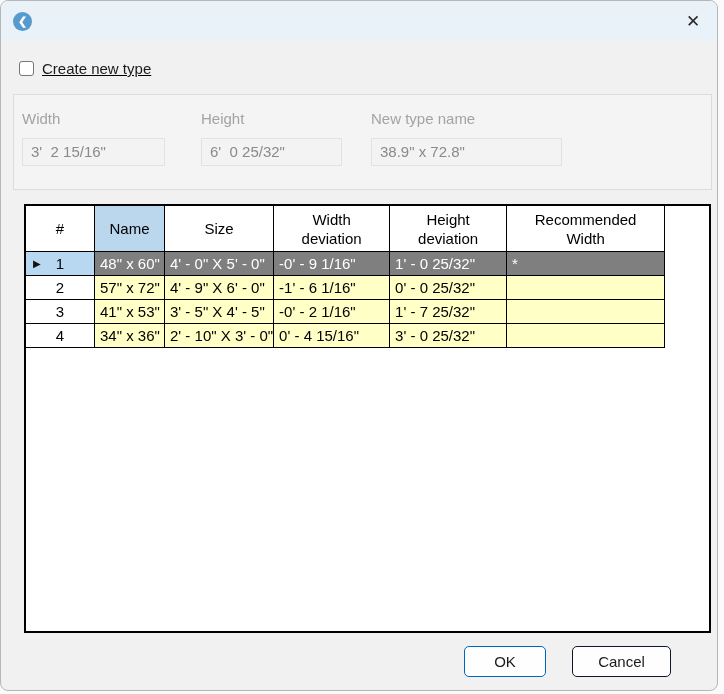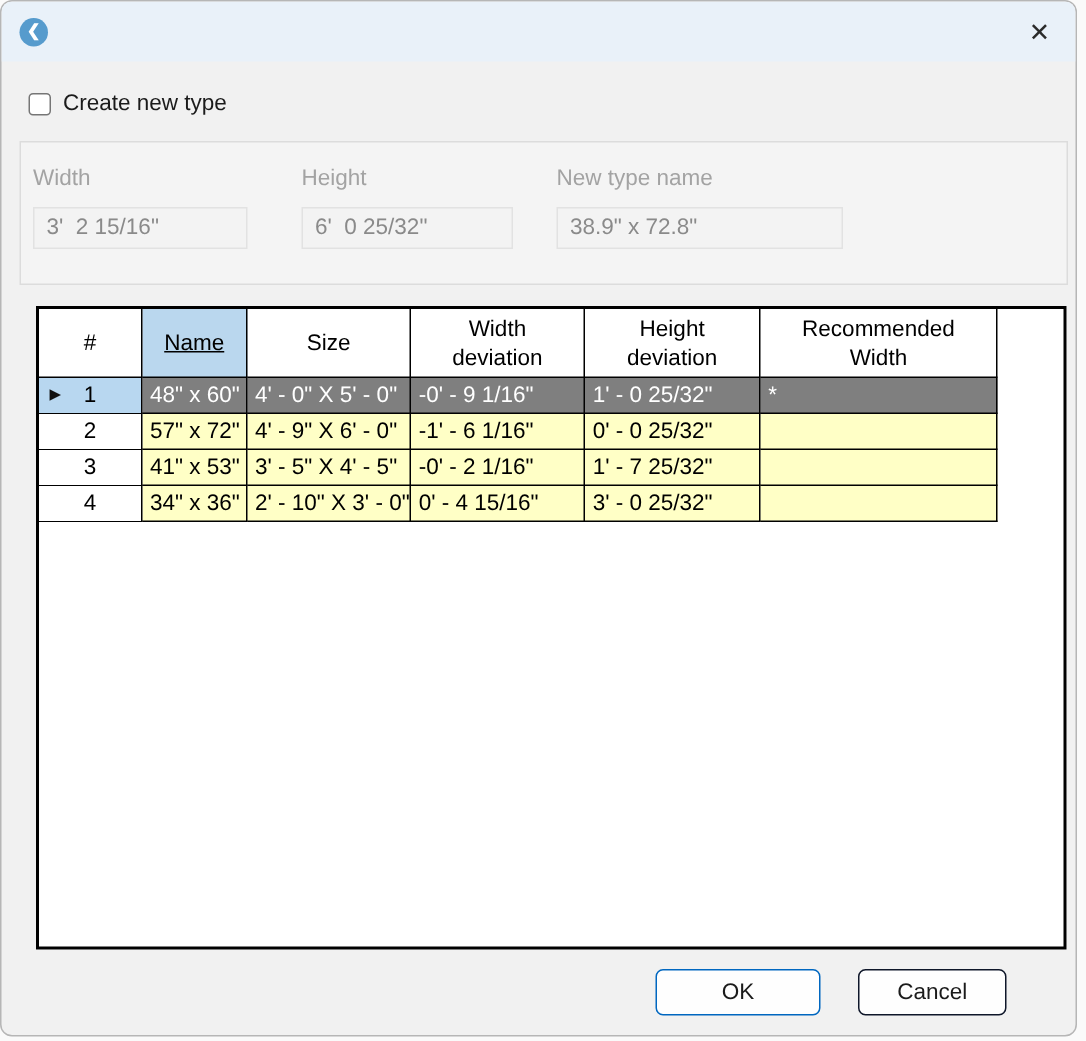--- a/index.html
+++ b/index.html
@@ -18,21 +18,21 @@
     margin-left:12px; display:flex; align-items:center; justify-content:center;
     color:#fff; font-size:11px; font-weight:bold; line-height:1;
   }
   .title-text { margin-left:10px; font-size:15px; color:#1b1b1b; }
   .close-btn {
     position:absolute; right:8px; top:6px; width:32px; height:28px;
     display:flex; align-items:center; justify-content:center;
     font-size:17px; color:#2b2b2b; cursor:pointer;
   }
   
-  .checkbox-row { position:absolute; left:18px; top:59px; display:flex; align-items:flex-end; }
+  .checkbox-row { position:absolute; left:18px; top:59px; display:flex; align-items:center;text-decoration:underline; }
   .checkbox {
     width:15px; height:15px; background:#fff; border:1px solid #767676; border-radius:3px;
   }
   .checkbox-label { margin-left:8px; font-size:15px; color:#1b1b1b; }
   
   .panel {
     position:absolute; left:12px; top:93px; width:699px; height:96px;
     background:#F4F4F4; border:1px solid #DCDCDC;
   }
   .field { position:absolute; top:15px; }
@@ -49,37 +49,37 @@
   .grid-container {
     position:absolute; left:23px; top:203px; width:687px; height:429px;
     background:#fff; border:2px solid #000; overflow:hidden;
   }
   table { border-collapse:collapse; table-layout:fixed; margin:-1px 0 0 -1px; }
   th, td { border:1px solid #000; font-weight:normal; }
   thead th {
     height:46px; background:#fff; text-align:center; vertical-align:middle;
     font-size:15px; color:#000; white-space:pre-line; line-height:19px;
   }
-  thead th.col-name-header { background:#BAD7EE;text-decoration:underline; }
+  thead th.col-name-header { background:#BAD7EE; }
   tbody td { height:24px; font-size:15px; vertical-align:middle; }
   td.num-cell { background:#fff; text-align:center; color:#000; position:relative; }
   td.data-cell { background:#FFFFC6; color:#000; padding-left:5px; text-align:left; white-space:pre; }
   tr.selected td.num-cell { background:#B8D7F0; }
   tr.selected td.data-cell { background:#7F7F7F; color:#fff; }
   .row-arrow {
     position:absolute; left:7px; top:50%; transform:translateY(-50%);
     font-size:10px; color:#111; line-height:1;
   }
   
   .btn {
     position:absolute; top:645px; height:31px; border-radius:5px; background:#FEFEFE;
     font-size:15px; color:#1b1b1b; display:flex; align-items:center; justify-content:center;
     cursor:pointer;
   }
-  .btn-ok { left:436px; width:110px; border:1px solid #0067C0; }
+  .btn-ok { left:463px; width:82px; border:1px solid #0067C0; }
   .btn-cancel { left:571px; width:99px; border:1px solid #0f172a; }
 </style>
 </head>
 <body>
 
 <div class="dialog">
 
   <div class="titlebar">
     <div class="app-icon">
       <span>❮</span>

